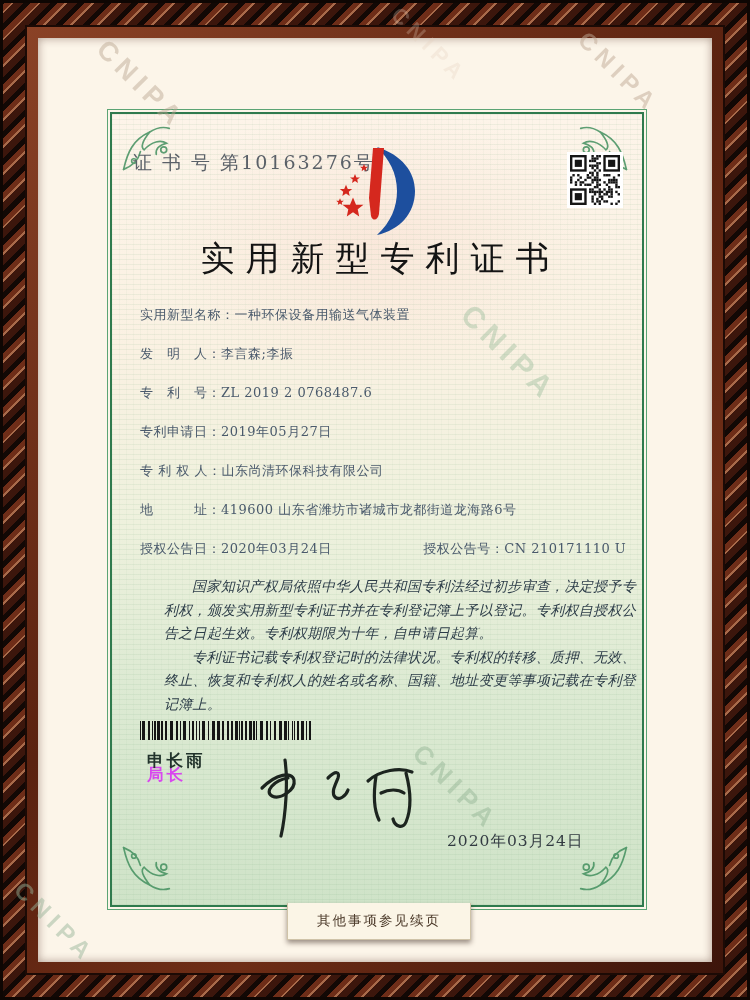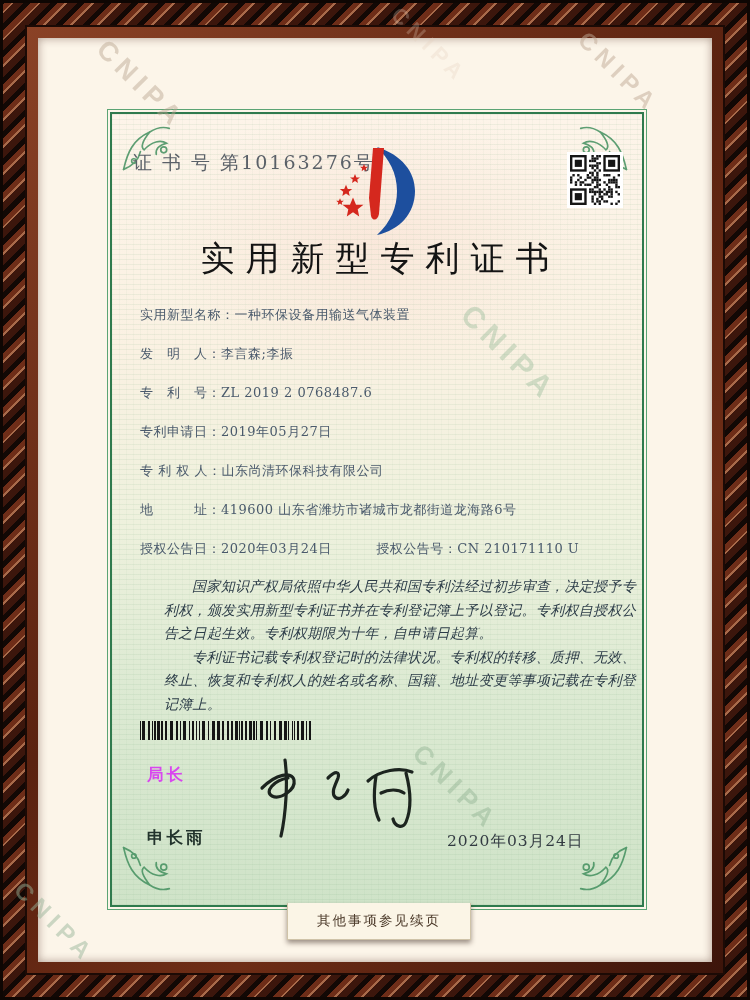--- a/index.html
+++ b/index.html
@@ -25,27 +25,27 @@
     background:
       repeating-linear-gradient(0deg,rgba(110,165,120,.10) 0 1px,transparent 1px 5px),
       repeating-linear-gradient(90deg,rgba(110,165,120,.05) 0 1px,transparent 1px 7px);}
   
   .cert-no{position:absolute;left:133px;top:150px;font-size:19px;color:#5a6068;letter-spacing:2px;}
   .title{position:absolute;left:110px;top:236px;width:530px;text-align:center;
     font-size:34px;font-weight:normal;color:#141414;letter-spacing:11px;text-indent:11px;}
   .fields{position:absolute;left:140px;top:306px;width:480px;}
   .frow{height:25px;margin-bottom:14px;font-size:13px;color:#4a5a6c;letter-spacing:.5px;white-space:nowrap;}
   .frow .lbl{color:#4a5a6c;}
-  .grant-no{margin-left:40px;}
+  .grant-no{margin-left:87px;}
   .paras{position:absolute;left:140px;top:575px;width:472px;margin-left:24px;}
   .paras p{margin:0;font-size:14px;line-height:23.5px;color:#2c3c48;
     text-indent:2em;font-style:italic;letter-spacing:.3px;text-align:justify;}
   .barcode-wrap{position:absolute;left:140px;top:721px;width:172px;height:19px;}
   .signoff-title{position:absolute;left:147px;top:764px;font-size:16.5px;color:#d946ef;letter-spacing:3px;font-weight:bold;}
-  .signoff-name{position:absolute;left:147px;top:827px;font-size:16.5px;color:#22332c;letter-spacing:3px;font-weight:bold;}
+  .signoff-name{position:absolute;left:147px;top:750px;font-size:16.5px;color:#22332c;letter-spacing:3px;font-weight:bold;}
   .signature{position:absolute;left:228px;top:748px;}
   .issue-date{position:absolute;left:447px;top:831px;font-size:15.5px;color:#333b42;letter-spacing:1px;}
   .page-no{position:absolute;left:110px;top:870px;width:530px;text-align:center;
     font-size:13px;color:#47525e;letter-spacing:2px;}
   .tab{position:absolute;left:287px;top:903px;width:182px;height:36px;
     background:#fbf5e6;border:1px solid #cfc3a8;border-top:none;
     box-shadow:0 3px 5px rgba(40,20,10,.45);
     display:flex;align-items:center;justify-content:center;z-index:6;
     font-size:13.5px;color:#4a3828;letter-spacing:2px;}
   

